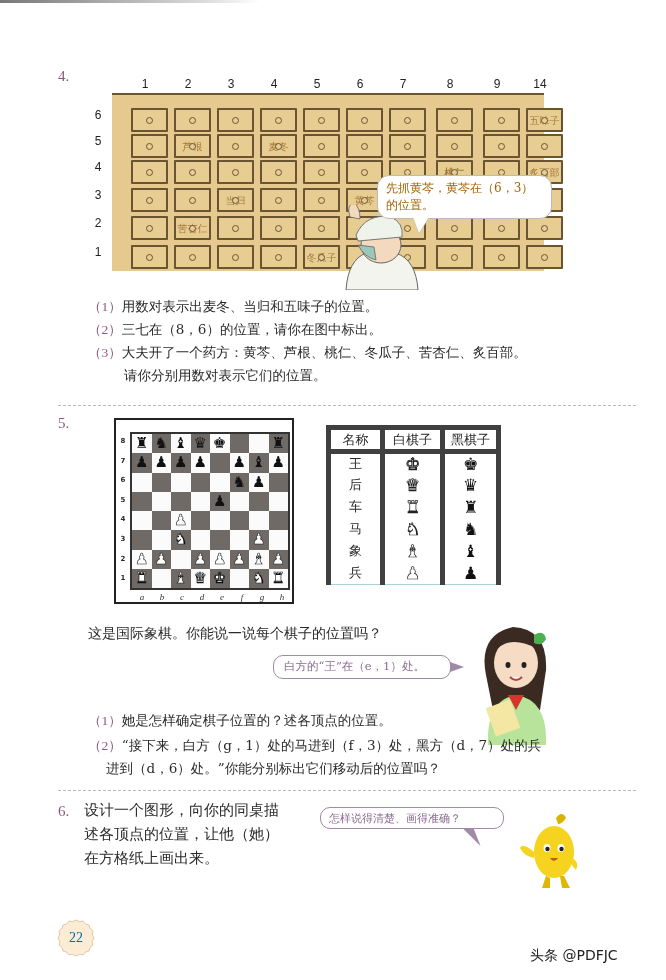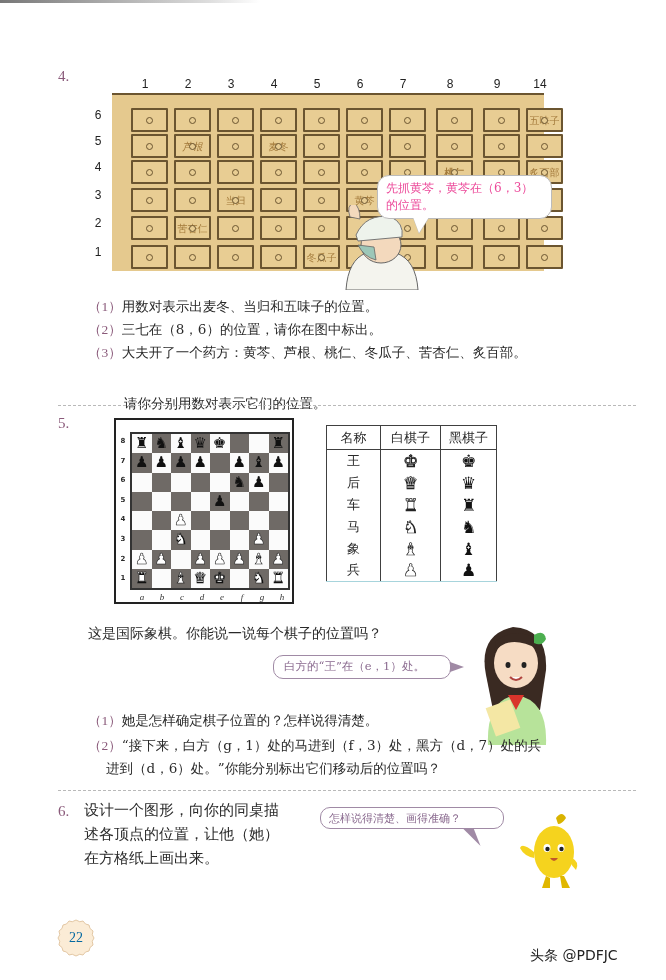--- a/index.html
+++ b/index.html
@@ -12,21 +12,21 @@
 
   
   .grid-wrap { position: absolute; left: 112px; top: 93px; width: 432px; height: 178px; background: #e5c98e; border-top: 2px solid #6b5530; }
   .col-label { position: absolute; top: 77px; width: 20px; text-align: center; font-family: "Liberation Sans", sans-serif; font-size: 12px; color: #222; }
   .row-label { position: absolute; left: 91px; width: 14px; text-align: center; font-family: "Liberation Sans", sans-serif; font-size: 12px; color: #222; }
   .drawer { position: absolute; width: 37px; height: 24px; border: 2px solid #6b5530; border-radius: 1px; background: #e8cd93; display: flex; align-items: center; justify-content: center; }
   .drawer .knob { width: 7px; height: 7px; border: 1px solid #6b5530; border-radius: 50%; }
   .drawer .herb { position: absolute; left: 0; right: 0; top: 4px; text-align: center; font-size: 10px; color: #a37a3b; letter-spacing: 0px; white-space: nowrap; overflow: hidden; }
   .drawer.labeled .knob { background: #e8cd93; position: relative; z-index: 1; }
 
-  .bubble1 { position: absolute; left: 377px; top: 175px; width: 175px; height: 44px; background: #fff; border: 1px solid #bbb; border-radius: 12px; padding: 4px 8px; font-size: 12px; line-height: 17px; color: #ec4899; z-index: 5; }
+  .bubble1 { position: absolute; left: 377px; top: 175px; width: 175px; height: 44px; background: #fff; border: 1px solid #bbb; border-radius: 12px; padding: 4px 8px; font-size: 12px; line-height: 17px; color: #a16207; z-index: 5; }
   .bubble1-tail { position: absolute; left: 413px; top: 217px; width: 0; height: 0; border-left: 6px solid transparent; border-right: 10px solid transparent; border-top: 16px solid #fff; z-index: 6; filter: drop-shadow(0 1px 0 #bbb); }
 
   .doctor { position: absolute; left: 336px; top: 205px; width: 90px; height: 85px; z-index: 4; }
 
   .q-line { position: absolute; font-size: 13.5px; color: #2a2a2a; white-space: nowrap; }
   .q-line .paren { color: #8a5a7a; font-family: "Liberation Serif", serif; }
 
   .divider { position: absolute; left: 58px; width: 578px; border-top: 1px dashed #b9b9b9; }
 
   
@@ -35,21 +35,21 @@
   .sq { display: flex; align-items: center; justify-content: center; font-size: 15px; line-height: 1; font-family: "DejaVu Sans", sans-serif; }
   .sq.dark { background: #6f6a66; }
   .sq.light { background: #fbfbfb; }
   .sq .w { color: #fff; -webkit-text-stroke: 0.6px #111; }
   .sq .b { color: #111; }
   .rank-label { position: absolute; left: 118px; width: 10px; font-size: 7px; font-weight: bold; font-family: "DejaVu Sans", sans-serif; text-align: center; }
   .file-label { position: absolute; top: 592px; width: 20px; text-align: center; font-size: 9px; font-style: italic; font-family: "Liberation Serif", serif; color: #333; }
 
   
   .legend { position: absolute; left: 326px; top: 425px; border-collapse: collapse; font-size: 13px; }
-  .legend td, .legend th { border: 1px solid #404040; text-align: center; font-weight: normal; padding: 0; height: 22px; }
+  .legend td, .legend th { border: 5px solid #404040; text-align: center; font-weight: normal; padding: 0; height: 22px; }
   .legend th { height: 24px; }
   .legend tbody td { border-top: none; border-bottom: none; }
   .legend tbody tr:last-child td { border-bottom: 1px solid #a7d4dc; }
   .legend .c1 { width: 54px; }
   .legend .c2 { width: 60px; }
   .legend .c3 { width: 56px; }
   .piece-w { font-family: "DejaVu Sans", sans-serif; font-size: 17px; color: #fff; -webkit-text-stroke: 0.7px #222; }
   .piece-b { font-family: "DejaVu Sans", sans-serif; font-size: 17px; color: #111; }
 
   .bubble2 { position: absolute; left: 273px; top: 655px; width: 178px; height: 24px; border: 1px solid #a08aa5; border-radius: 10px; background: #fff; font-size: 11.5px; color: #8a6a8f; padding: 3px 10px; white-space: nowrap; }
@@ -122,21 +122,21 @@
     <div class="drawer" style="left: 371px; top: 13px;">
       <div class="knob"></div>
     </div>
     <div class="drawer labeled" style="left: 414px; top: 13px;">
       <div class="herb">五味子</div>
       <div class="knob"></div>
     </div>
     <div class="drawer" style="left: 19px; top: 39px;">
       <div class="knob"></div>
     </div>
-    <div class="drawer labeled" style="left: 62px; top: 39px; font-style: italic;">
+    <div class="drawer labeled" style="left: 62px; top: 39px;">
       <div class="herb">芦根</div>
       <div class="knob"></div>
     </div>
     <div class="drawer" style="left: 105px; top: 39px;">
       <div class="knob"></div>
     </div>
     <div class="drawer labeled" style="left: 148px; top: 39px;">
       <div class="herb">麦冬</div>
       <div class="knob"></div>
     </div>
@@ -302,21 +302,21 @@
 
 <div class="q-line" style="left:88px;top:298px;">
   <span class="paren">（1）</span><span>用数对表示出麦冬、当归和五味子的位置。</span>
 </div>
 <div class="q-line" style="left:88px;top:321px;">
   <span class="paren">（2）</span><span>三七在（8，6）的位置，请你在图中标出。</span>
 </div>
 <div class="q-line" style="left:88px;top:344px;">
   <span class="paren">（3）</span><span>大夫开了一个药方：黄芩、芦根、桃仁、冬瓜子、苦杏仁、炙百部。</span>
 </div>
-<div class="q-line" style="left:124px;top:367px;margin-top:28px;">请你分别用数对表示它们的位置。</div>
+<div class="q-line" style="left:124px;top:367px;">请你分别用数对表示它们的位置。</div>
 
 <div class="divider" style="top:405px;"></div>
 
 <div class="qnum" style="left:58px;top:415px;">5.</div>
 
 <div class="board-frame"></div>
 <div class="board" id="chess-board">
     <div class="sq light">
       <span class="b">♜</span>
     </div>
@@ -521,21 +521,21 @@
   <path d="M66 20 Q76 14 78 24 Q74 32 66 28 Z" fill="#4caf50"></path>
   <ellipse cx="40" cy="50" rx="2.5" ry="3" fill="#222"></ellipse>
   <ellipse cx="56" cy="50" rx="2.5" ry="3" fill="#222"></ellipse>
   <path d="M42 62 Q48 68 54 62" stroke="#b0443f" stroke-width="2" fill="#fff"></path>
   <path d="M20 130 Q18 85 48 80 Q80 85 78 130 Z" fill="#b7e39a"></path>
   <path d="M40 80 L48 95 L56 80" fill="#d9342b"></path>
   <rect x="22" y="88" width="26" height="30" fill="#f4e7a4" transform="rotate(-20 35 103)"></rect>
 </svg>
 
 <div class="q-line" style="left:88px;top:712px;">
-  <span class="paren">（1）</span><span>她是怎样确定棋子位置的？怎样说得清楚。</span>
+  <span class="paren">（1）</span><span>她是怎样确定棋子位置的？述各顶点的位置。</span>
 </div>
 <div class="q-line" style="left:88px;top:737px;">
   <span class="paren">（2）</span><span>“接下来，白方（g，1）处的马进到（f，3）处，黑方（d，7）处的兵</span>
 </div>
 <div class="q-line" style="left:106px;top:760px;">进到（d，6）处。”你能分别标出它们移动后的位置吗？</div>
 
 <div class="divider" style="top:790px;"></div>
 
 <div class="qnum" style="left:58px;top:803px;">6.</div>
 <div class="q-line" style="left:84px;top:801px;font-size:15px;">设计一个图形，向你的同桌描</div>

